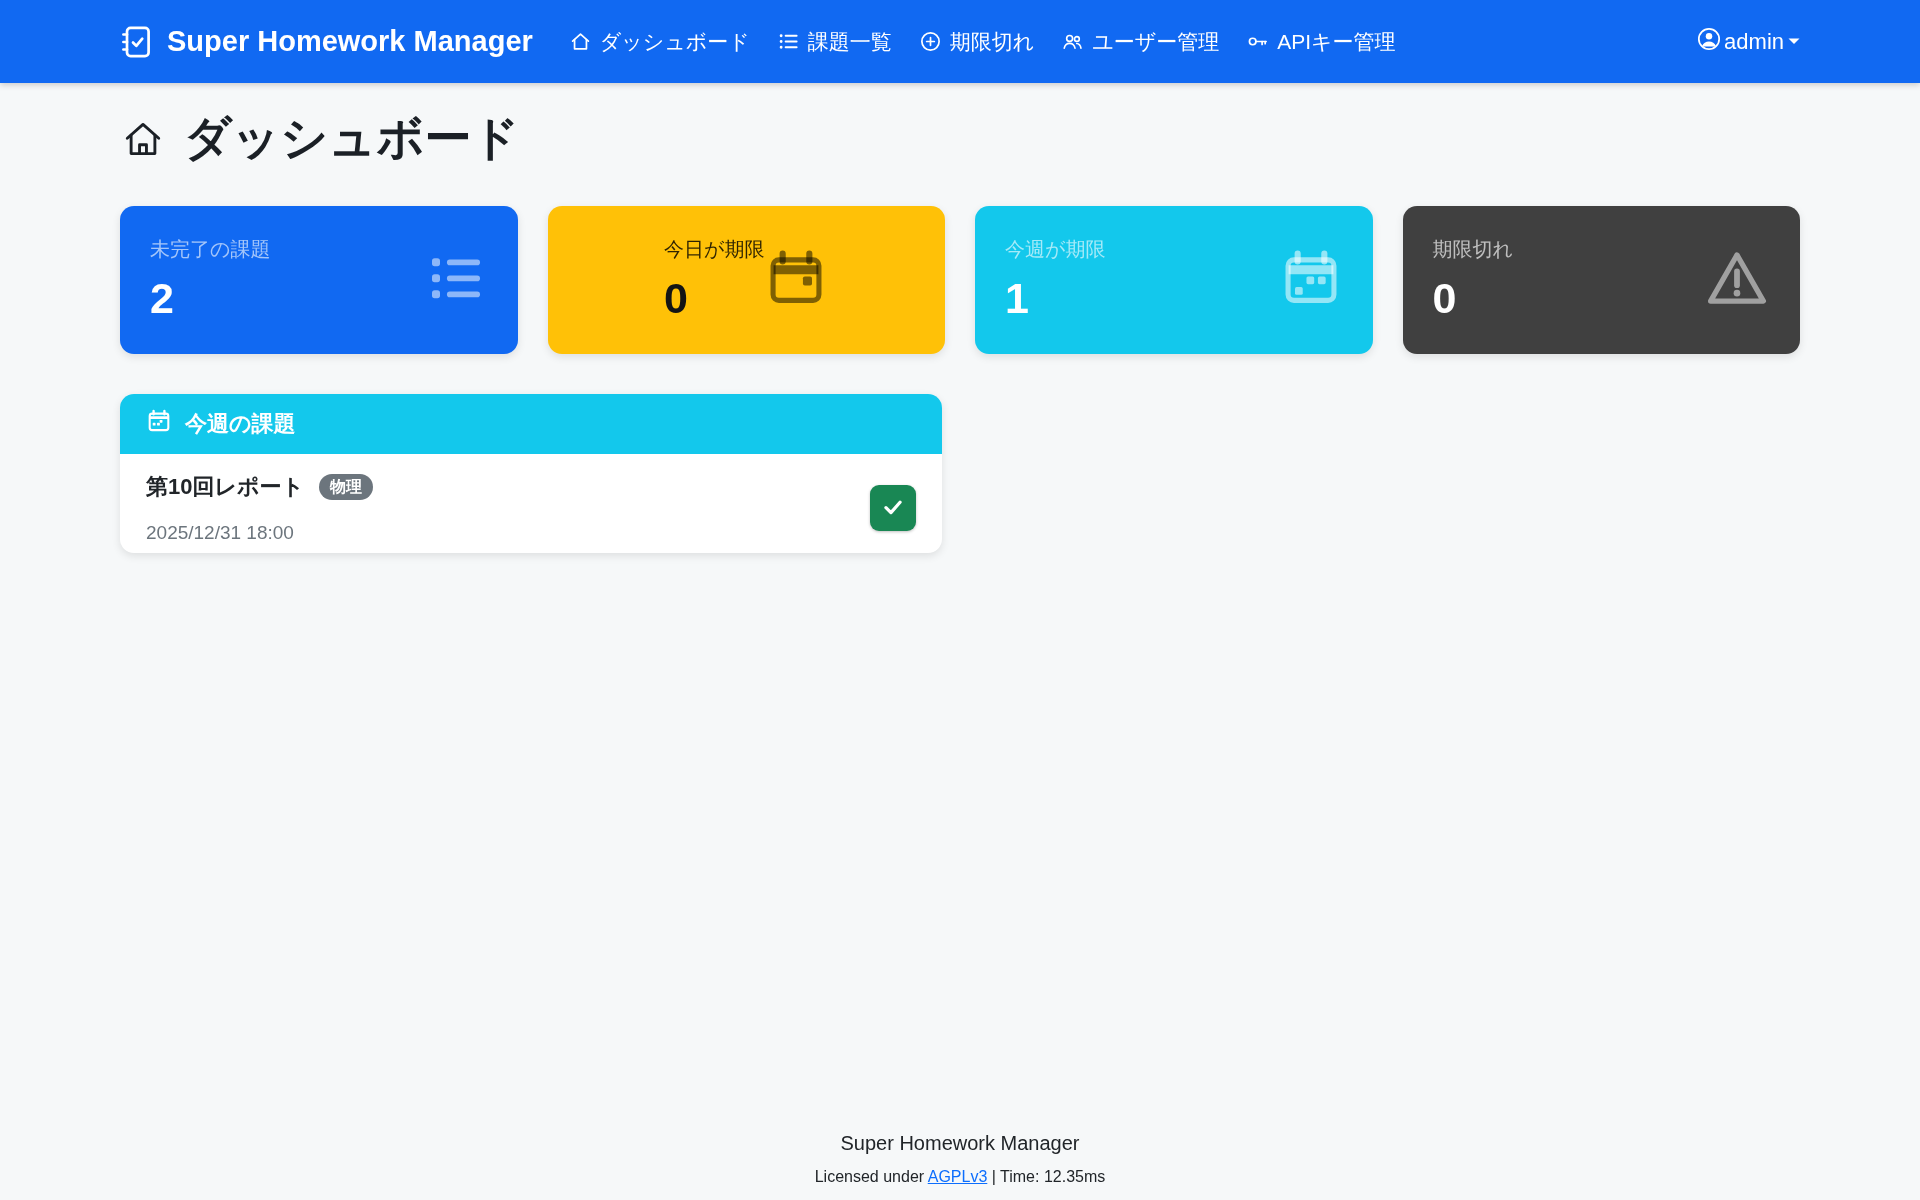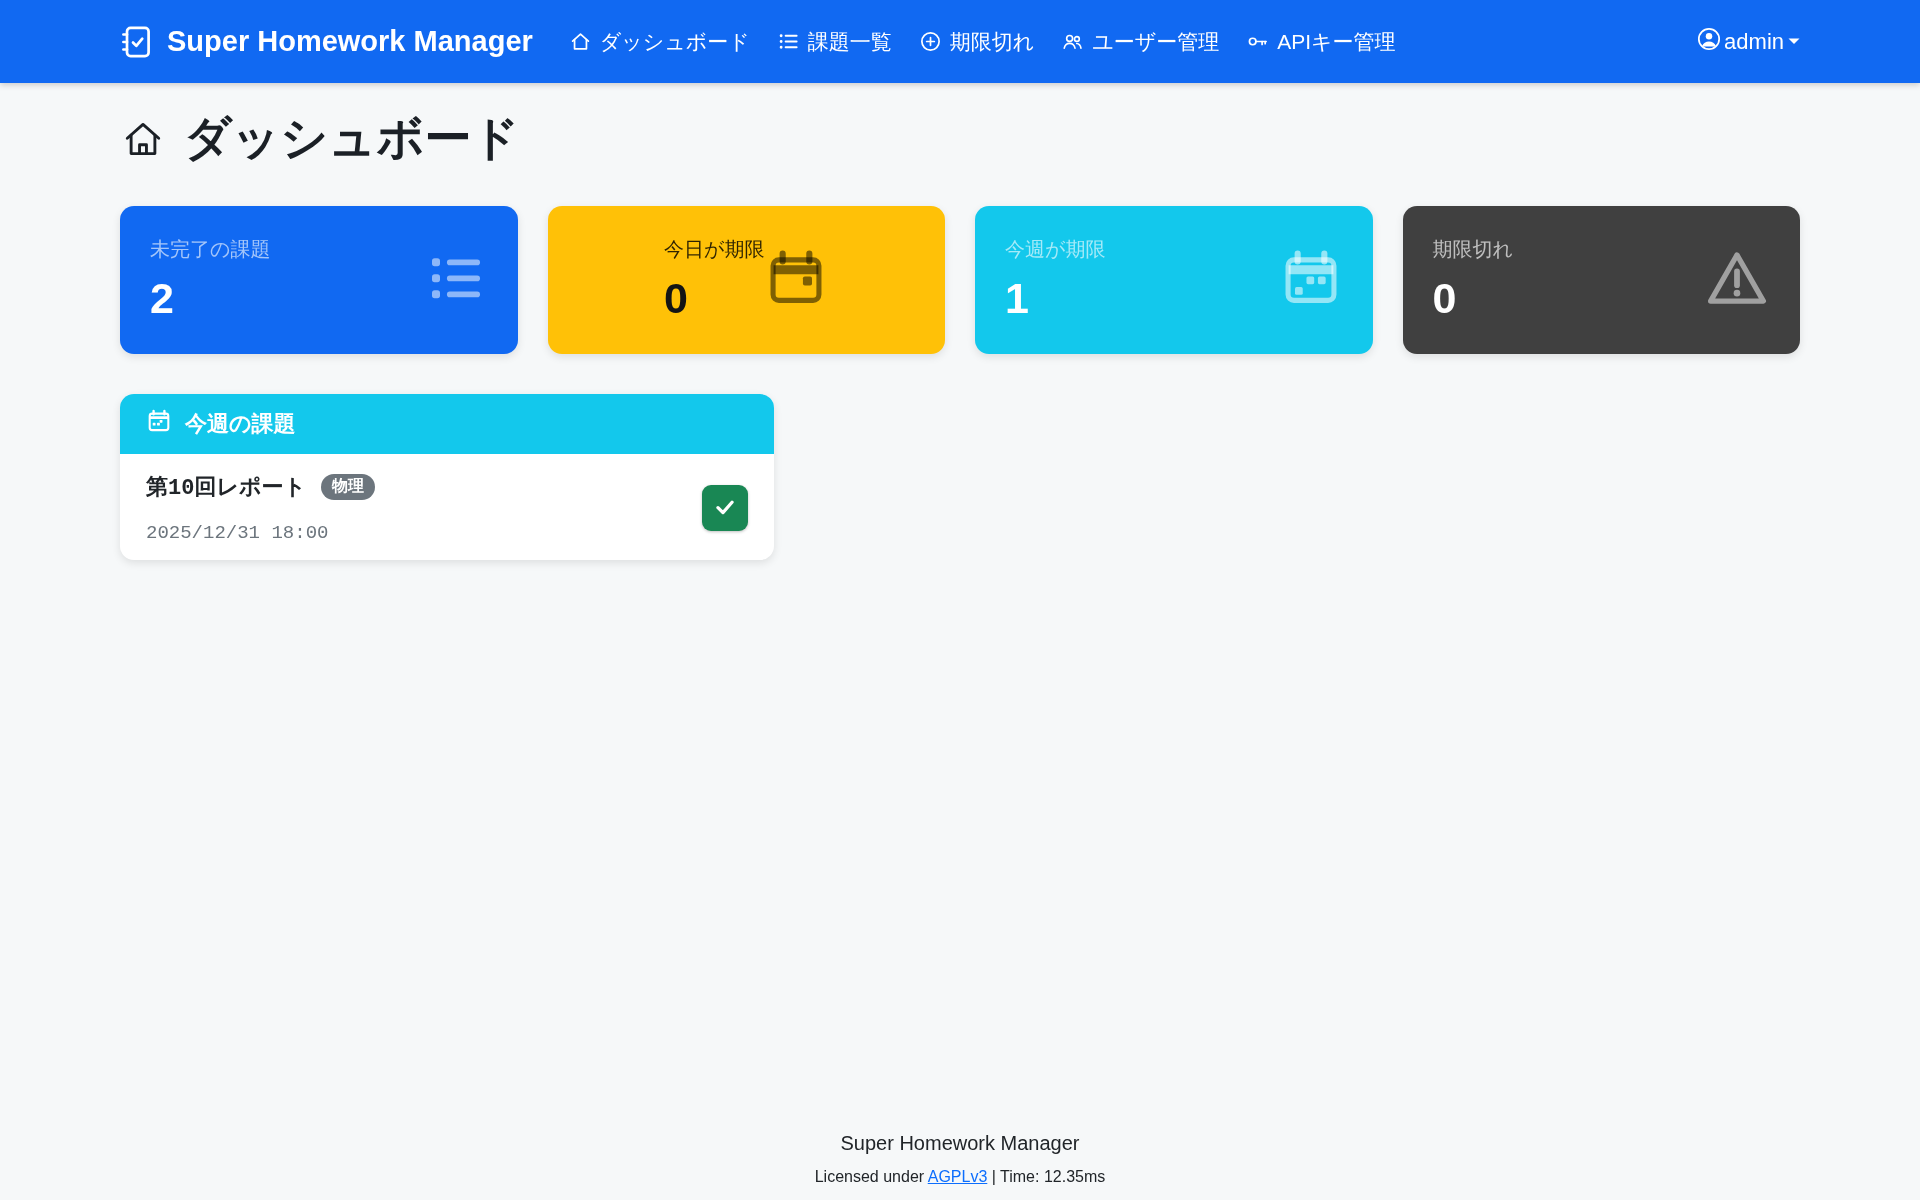--- a/index.html
+++ b/index.html
@@ -48,27 +48,27 @@
   .stat-yellow { background:#ffc107; color:#141414;justify-content:center; }
   .stat-yellow .stat-label { color:rgba(0,0,0,.82); }
   .stat-yellow .stat-icon  { color:rgba(0,0,0,.50); }
   .stat-cyan   { background:#13c8ec; color:#fff; }
   .stat-cyan   .stat-label { color:rgba(255,255,255,.62); }
   .stat-cyan   .stat-icon  { color:rgba(255,255,255,.55); }
   .stat-red    { background:#404040; color:#fff; }
   .stat-red    .stat-label { color:rgba(255,255,255,.66); }
   .stat-red    .stat-icon  { color:rgba(255,255,255,.50); }
   
-  .week-card { margin-top:40px; width:654px; border-radius:14px; overflow:hidden;
+  .week-card { margin-top:40px; width:822px; border-radius:14px; overflow:hidden;
                background:#fff; box-shadow:0 3px 8px rgba(0,0,0,.10); }
   .week-header { background:#13c8ec; color:#fff; padding:14px 26px;
                  font-size:22px; font-weight:600;
                  display:flex; align-items:center; gap:13px; }
   .task-item { display:flex; align-items:center; justify-content:space-between;
-               padding:18px 26px 16px 26px;font-family:Liberation Mono, monospace; }
+               padding:18px 26px 9px 26px; }
   .task-main { display:flex; flex-direction:column; }
   .task-title-row { display:flex; align-items:center; }
   .task-title { font-size:22px; font-weight:700; color:#212529; }
   .badge { background:#6c757d; color:#fff; font-size:16px; font-weight:600;
            padding:5px 11px; border-radius:13px; margin-left:15px; line-height:1; }
   .task-due { font-size:19px; color:#6c757d; margin-top:20px; }
   .done-btn { width:46px; height:46px; border:none; border-radius:9px;
               background:#198754; cursor:pointer;
               display:flex; align-items:center; justify-content:center;
               box-shadow:0 1px 3px rgba(0,0,0,.25); }

